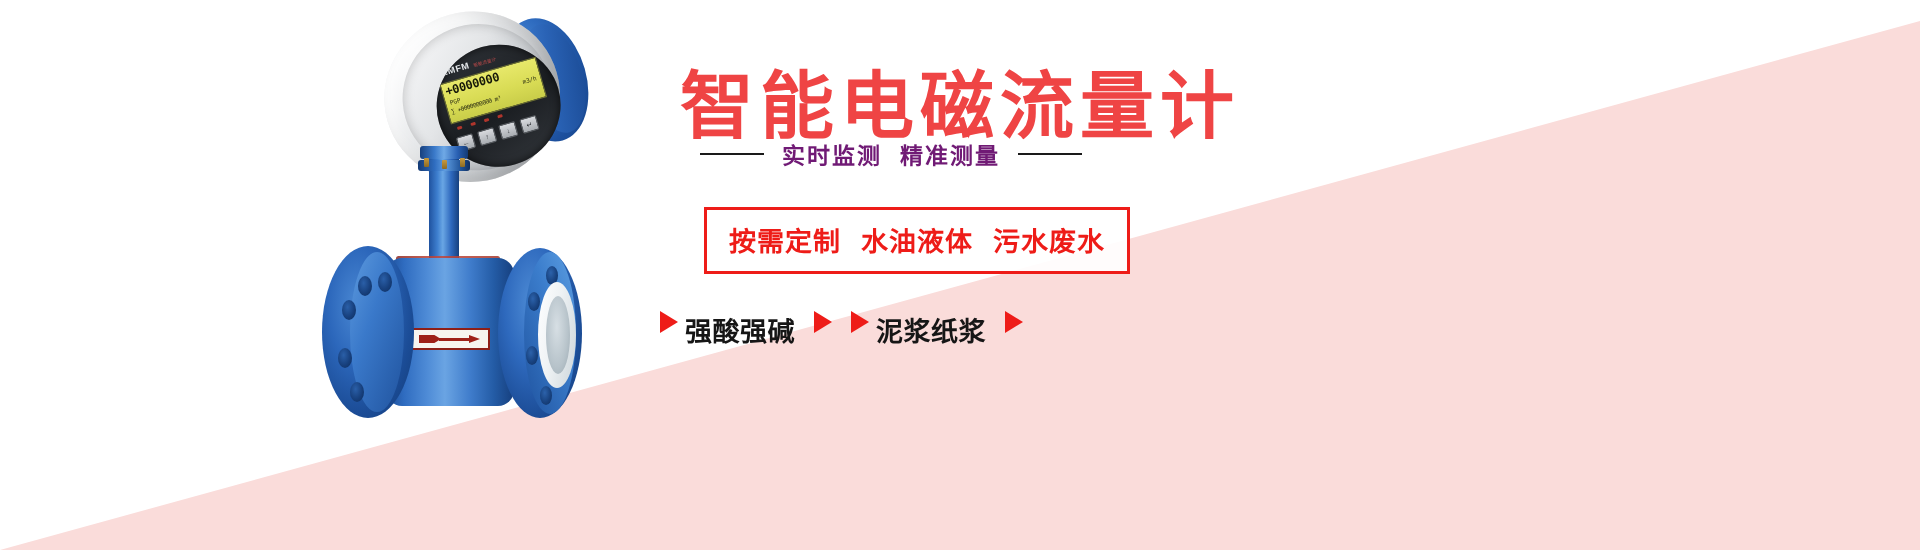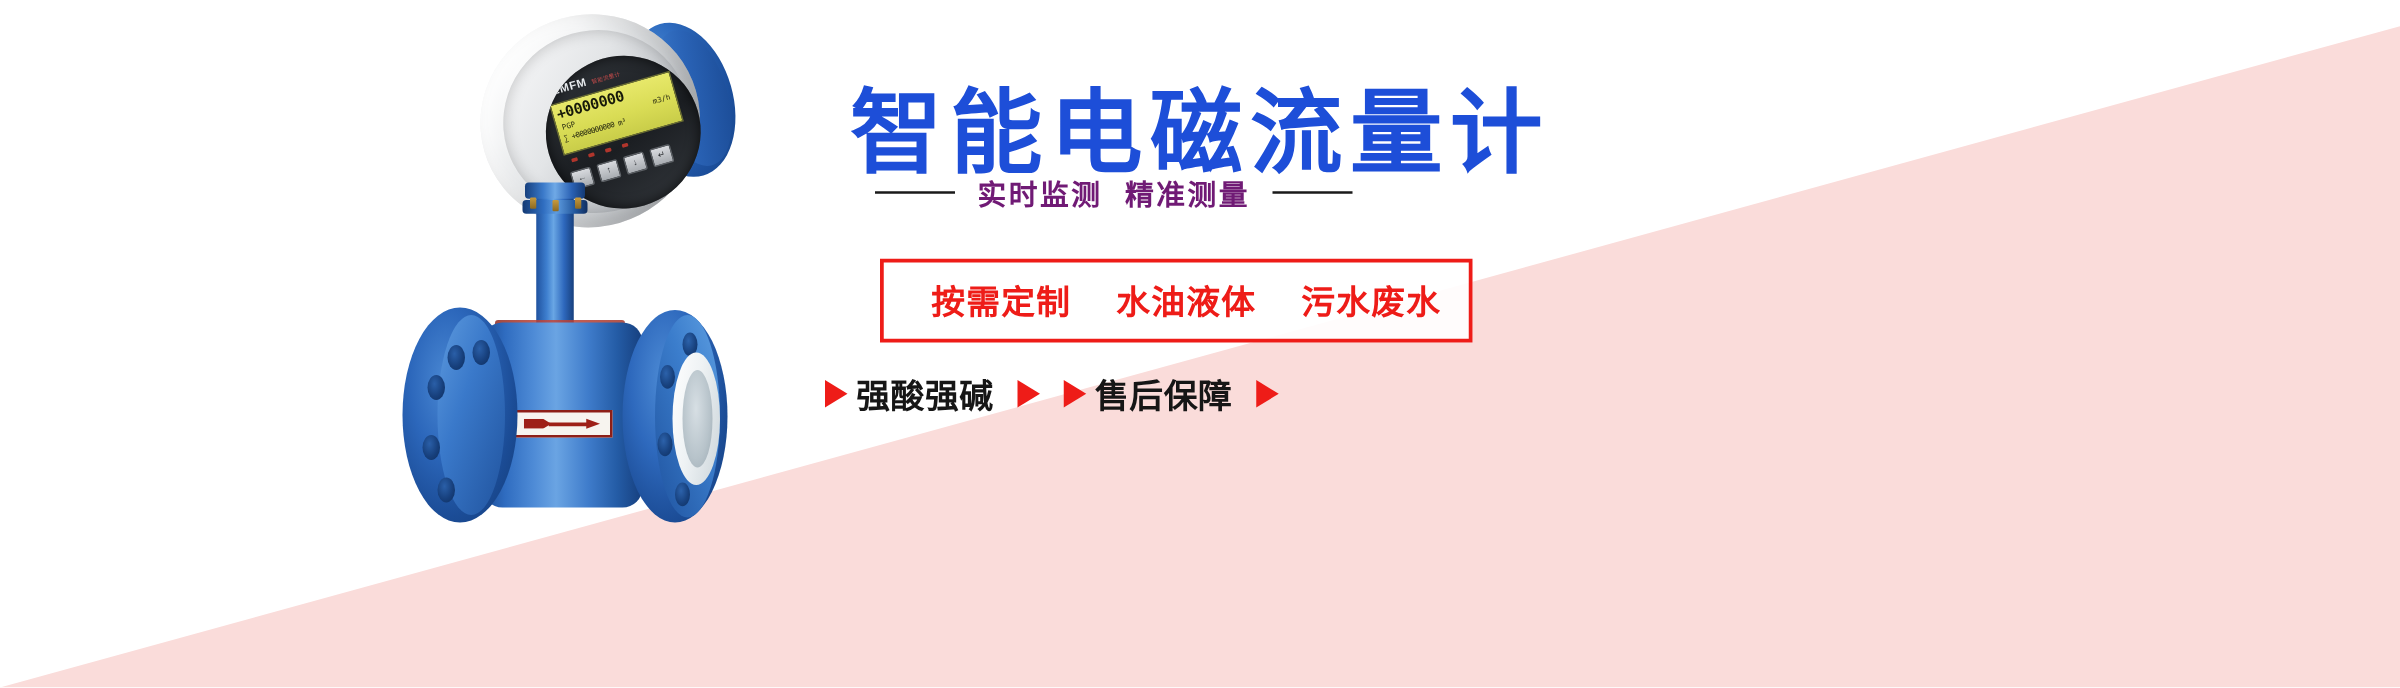--- a/index.html
+++ b/index.html
@@ -376,21 +376,21 @@
     width: 1180px;
     height: 550px;
   }
 
   .headline {
     position: absolute;
     left: 20px;
     top: 46px;
     font-size: 74px;
     font-weight: bold;
-    color: #1d4ed8;
+    color: #ef4444;
     letter-spacing: 6px;
     white-space: nowrap;
   }
 
   .subline {
     position: absolute;
     left: 40px;
     top: 137px;
     display: flex;
     align-items: center;
@@ -416,21 +416,20 @@
     border: 3px solid #ee1c18;
     padding: 10px 22px 12px 22px;
     background: rgba(255,255,255,0.9);
   }
   .promo-text {
     font-size: 27px;
     font-weight: bold;
     color: #ee1c18;
     letter-spacing: 1px;
     white-space: nowrap;
-    margin-left: 16px;
   }
   .promo-gap { display: inline-block; width: 20px; }
 
   .features {
     position: absolute;
     left: 0px;
     top: 295px;
     display: flex;
     align-items: center;
     gap: 10px;
@@ -447,20 +446,21 @@
     height: 0;
     border-top: 11px solid transparent;
     border-bottom: 11px solid transparent;
     border-left: 18px solid #ee1c18;
   }
   .feat-label {
     font-size: 27px;
     font-weight: bold;
     color: #161616;
     letter-spacing: 0.5px;
+    margin-top: 15px;
   }
 </style>
 </head>
 <body>
 
 <div class="banner">
 
   <div class="bg-white"></div>
   <div class="bg-pink-wedge"></div>
 
@@ -561,21 +561,21 @@
     <div class="features">
       <span class="feat">
         <span class="feat-arrow"></span>
         <span class="feat-label">强酸强碱</span>
       </span>
       <span class="feat">
         <span class="feat-arrow"></span>
       </span>
       <span class="feat">
         <span class="feat-arrow"></span>
-        <span class="feat-label">售后保障</span>
+        <span class="feat-label">泥浆纸浆</span>
       </span>
       <span class="feat">
         <span class="feat-arrow"></span>
       </span>
     </div>
 
   </div>
 </div>
 
 </body></html>

